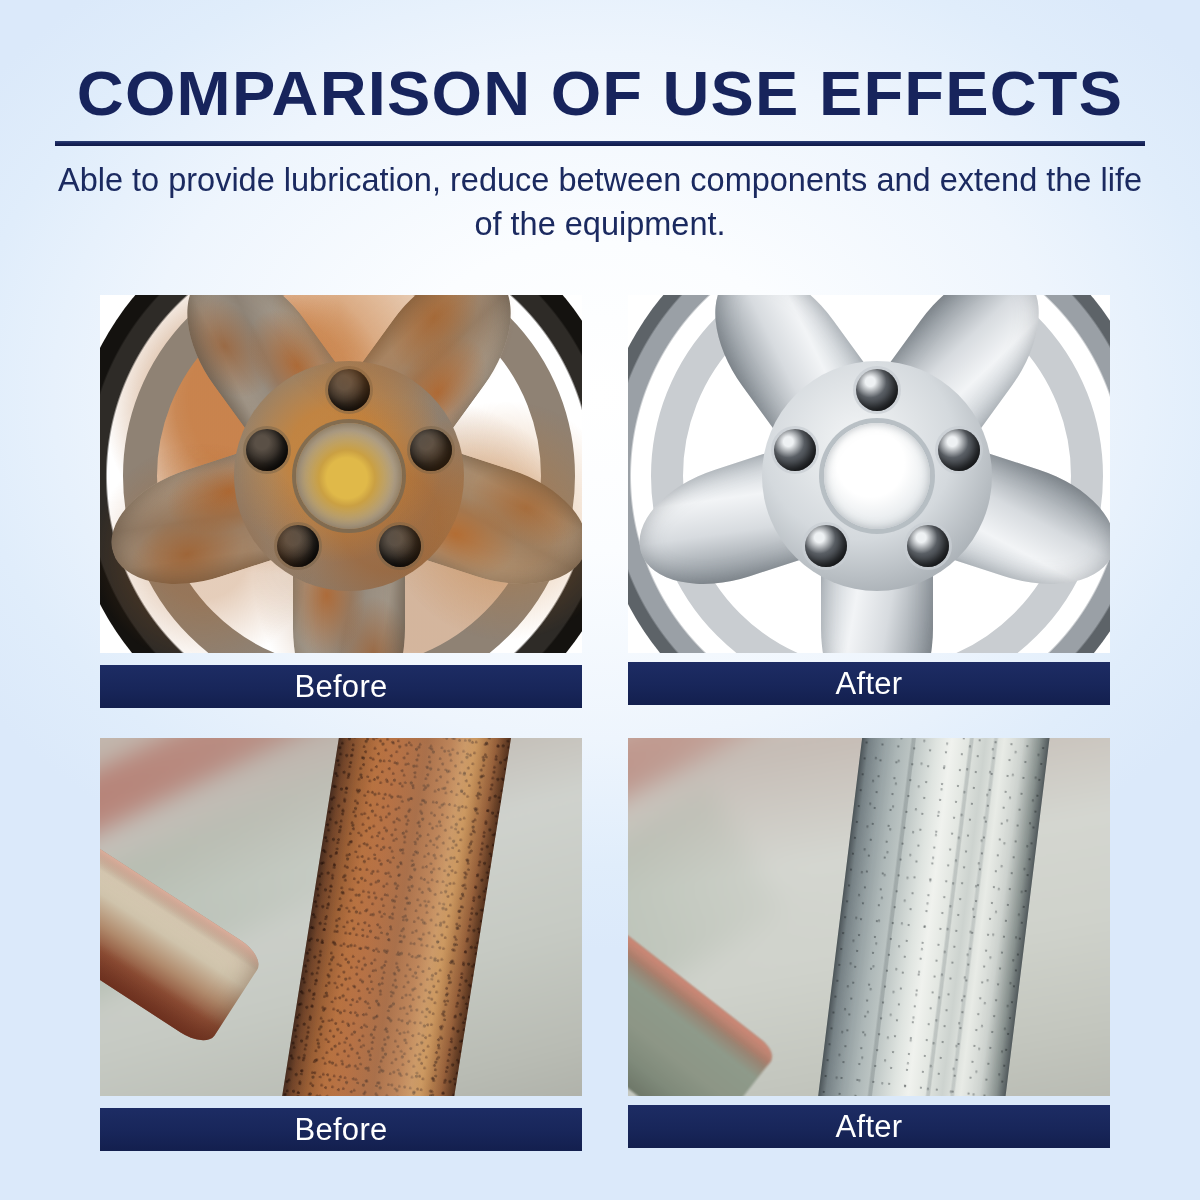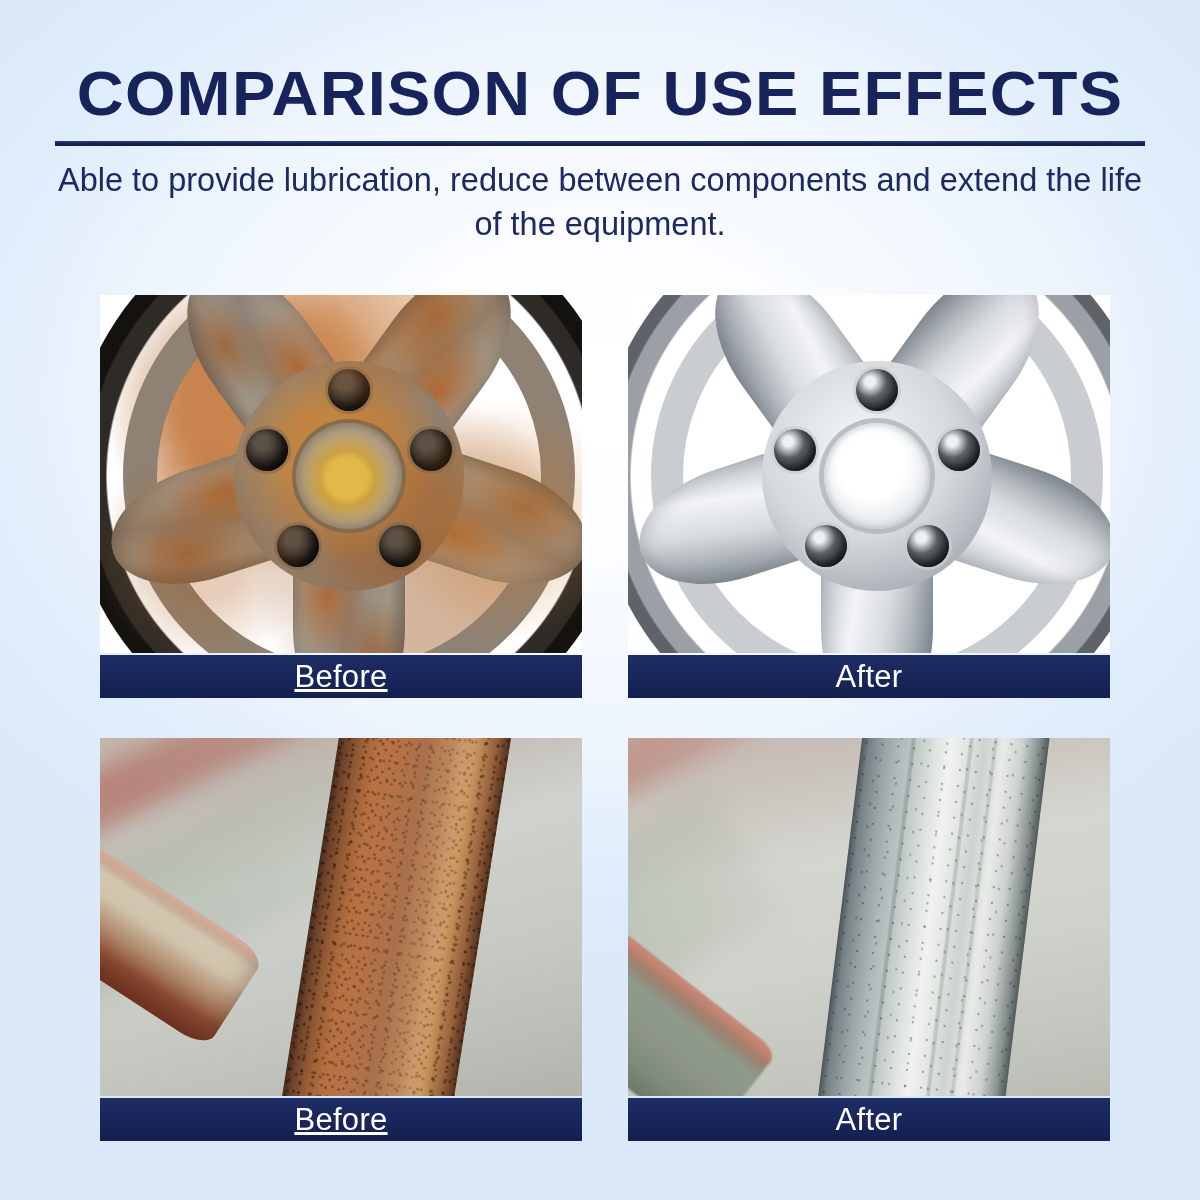--- a/index.html
+++ b/index.html
@@ -95,22 +95,22 @@
     width: 482px;
     height: 43px;
     background: linear-gradient(180deg, #1d2c64 0%, #18265a 55%, #131f4e 100%);
     color: #ffffff;
     font-family: "Liberation Sans", sans-serif;
     font-size: 31px;
     line-height: 43px;
     text-align: center;
     letter-spacing: 0.3px;
   }
-  .panel.tl .caption, .panel.bl .caption { margin-top: 2px; text-decoration: underline; }
-  .panel.tr .caption, .panel.br .caption { margin-top: 2px; }
+  .panel.tl .caption, .panel.bl .caption { margin-top: 12px; }
+  .panel.tr .caption, .panel.br .caption { margin-top: 9px; }
 
   
   .wheel-stage {
     position: absolute;
     left: 0; top: 0;
     width: 482px; height: 358px;
   }
   .wheel-inner {
     position: absolute;
     left: 50%; top: 50%;

